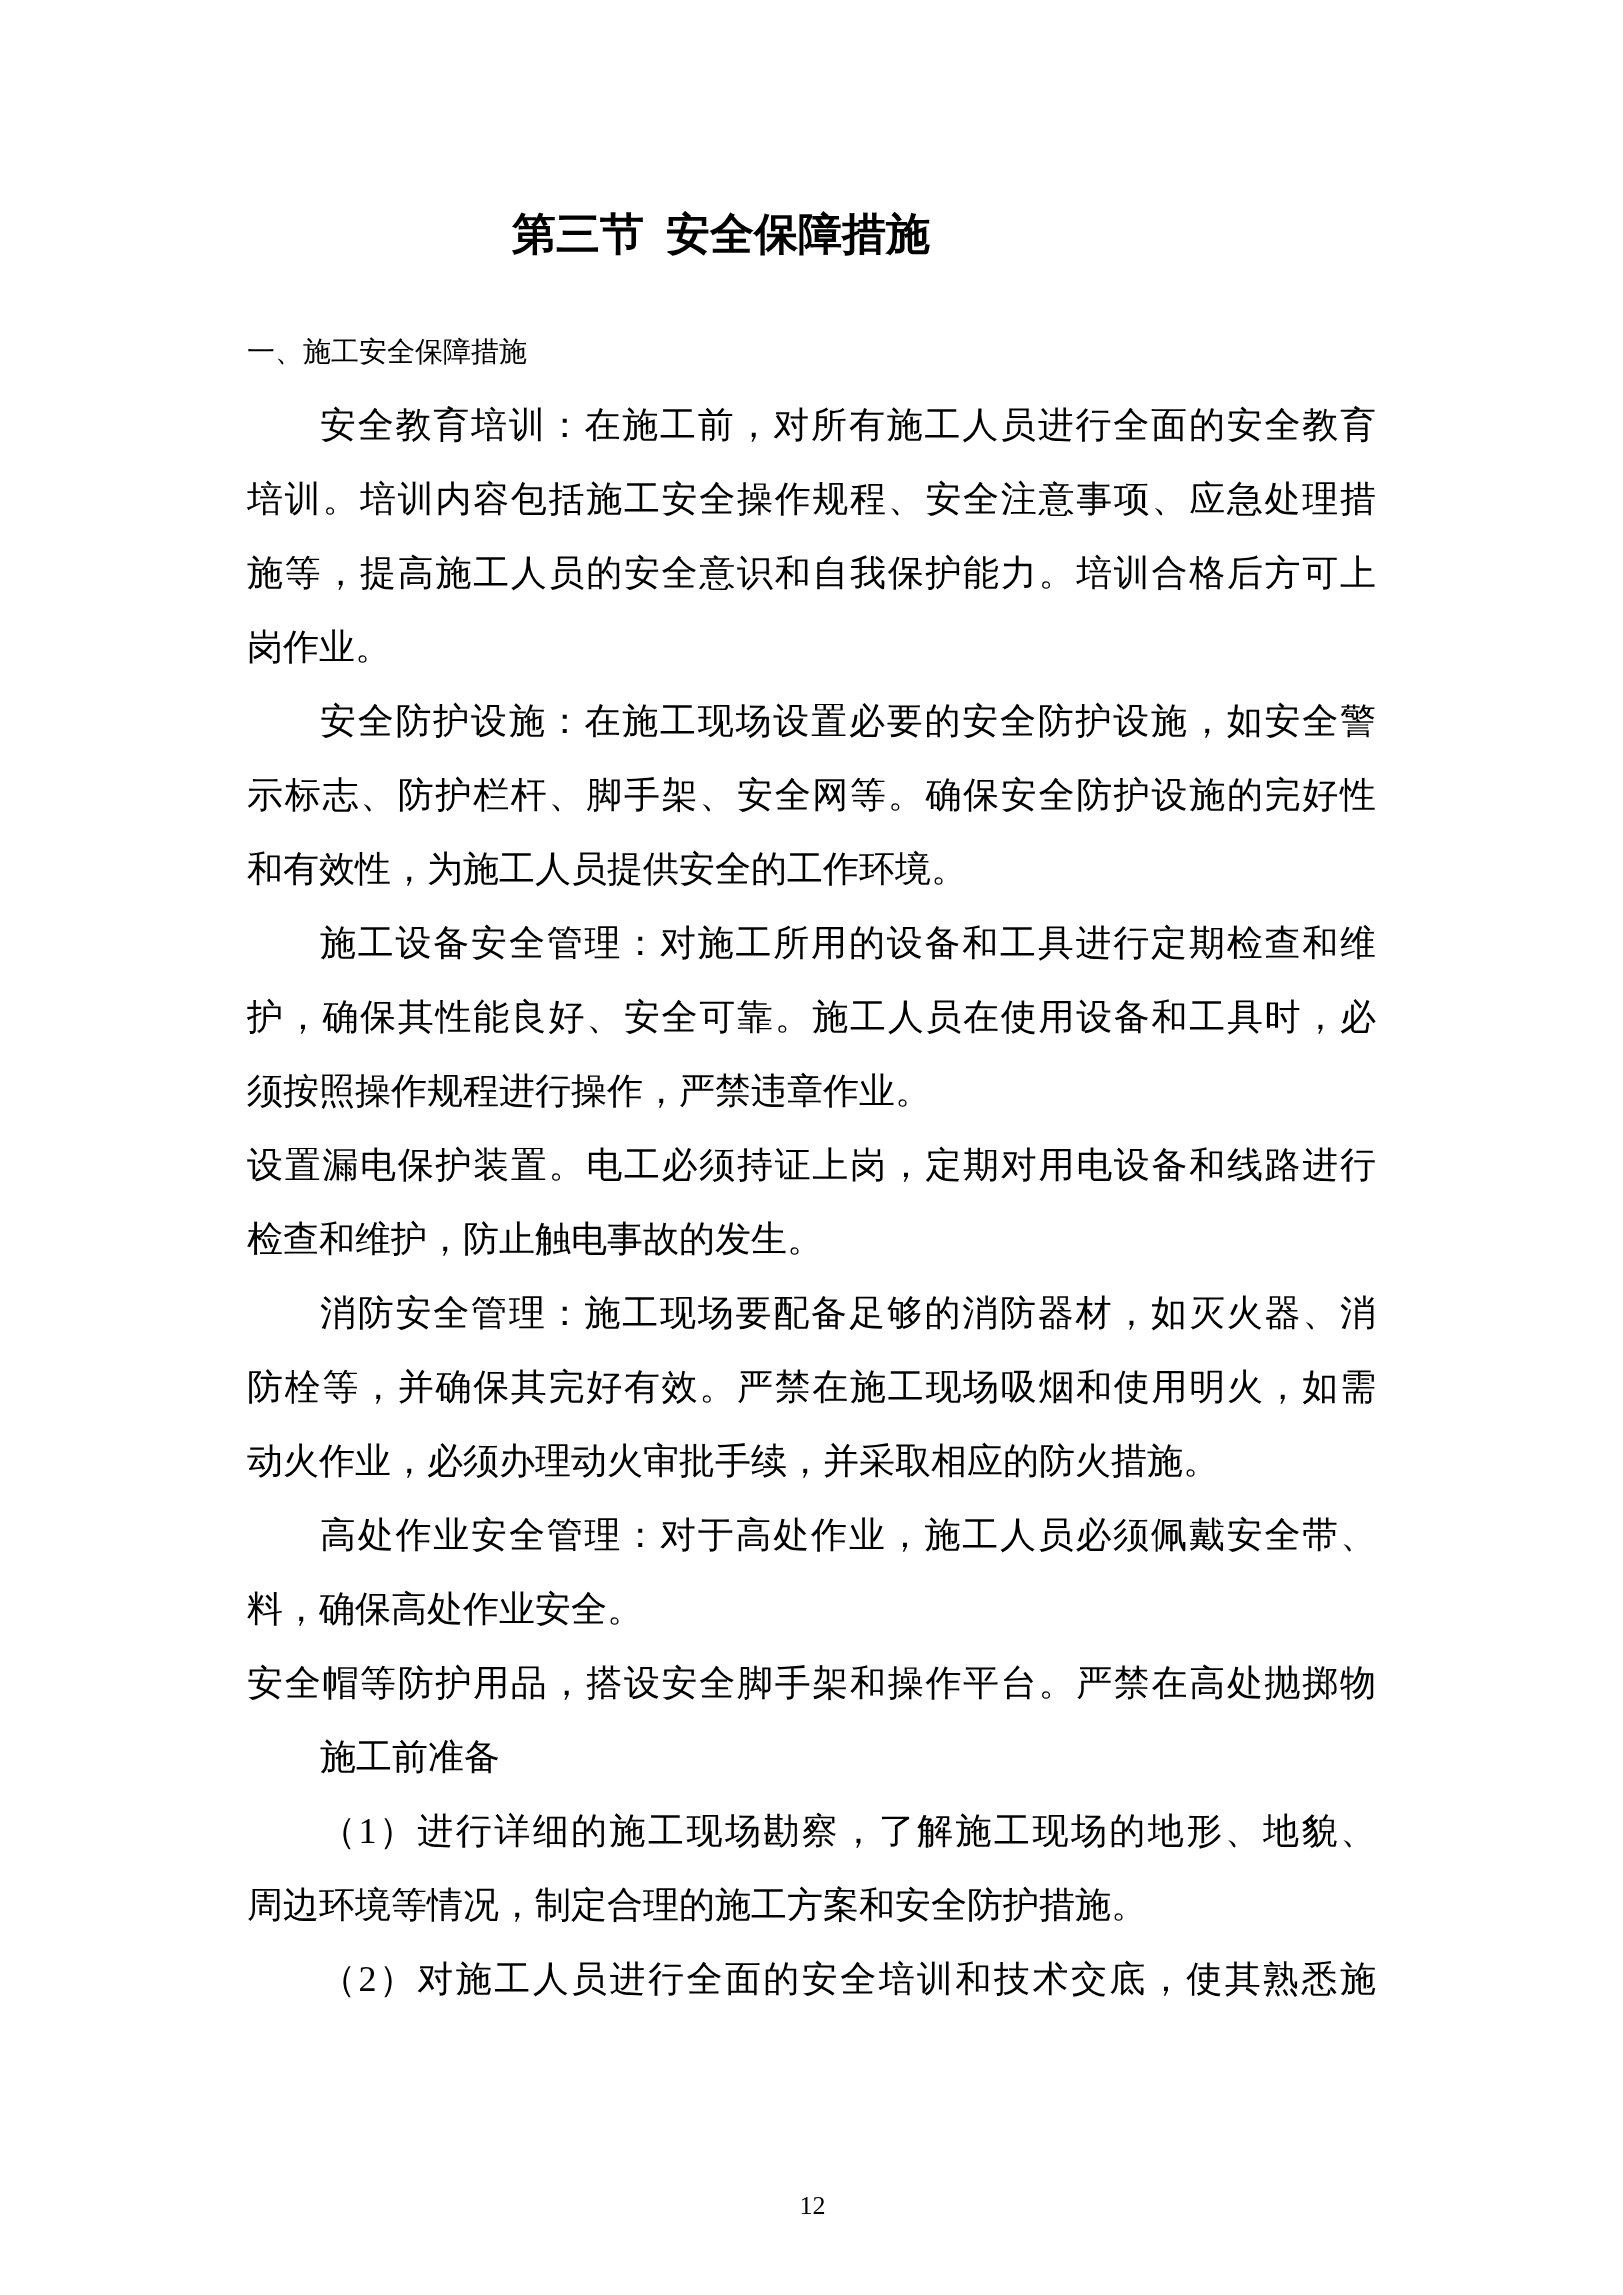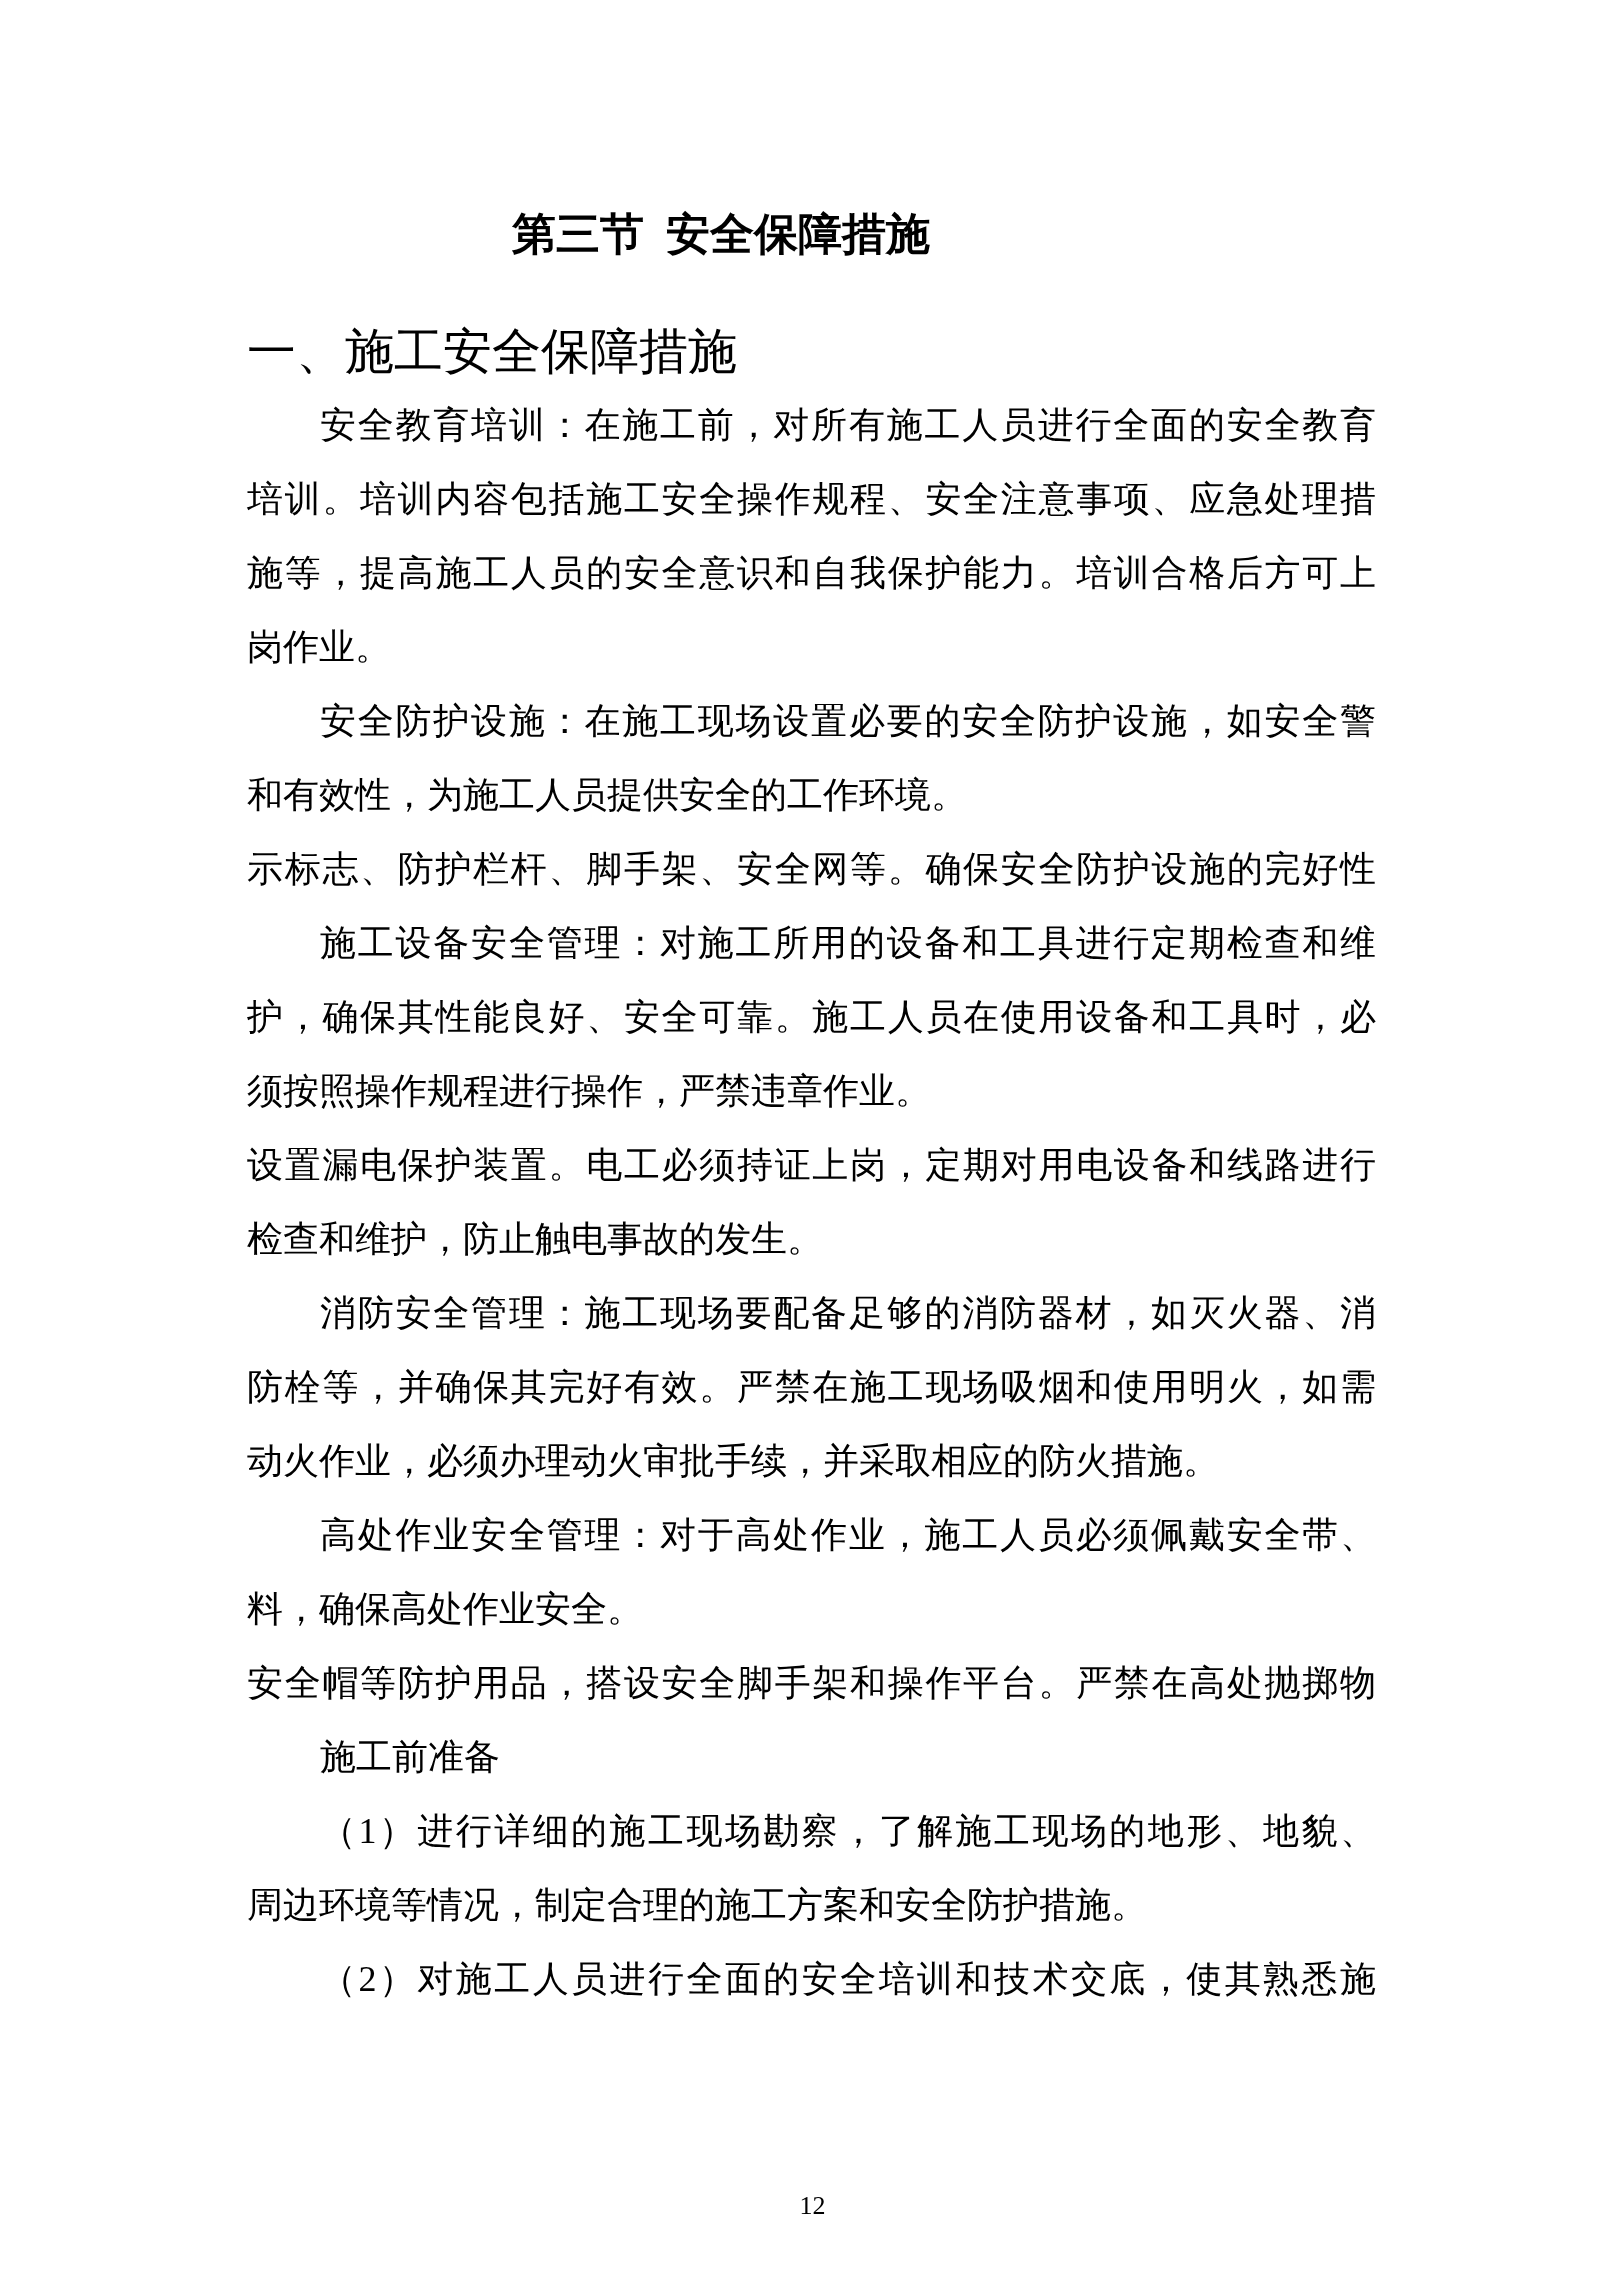--- a/index.html
+++ b/index.html
@@ -59,21 +59,21 @@
       text-align: justify;
       text-align-last: justify;
     }
     .line.indent.justify {
       width: 1056px;
     }
     .line.justify:not(.indent) {
       width: 1129px;
     }
     .heading-line {
-      font-size: 49px;
+      font-size: 28px;
     }
     .page-number {
       position: absolute;
       left: 1px;
       width: 1623px;
       top: 2186px;
       text-align: center;
       font-size: 26px;
       line-height: 39px;
       font-family: "Liberation Serif", "DejaVu Serif", serif;
@@ -92,22 +92,22 @@
 
     <div>
       <div class="line indent justify">安全教育培训：在施工前，对所有施工人员进行全面的安全教育</div>
       <div class="line justify">培训。培训内容包括施工安全操作规程、安全注意事项、应急处理措</div>
       <div class="line justify">施等，提高施工人员的安全意识和自我保护能力。培训合格后方可上</div>
       <div class="line">岗作业。</div>
     </div>
 
     <div>
       <div class="line indent justify">安全防护设施：在施工现场设置必要的安全防护设施，如安全警</div>
+      <div class="line justify">示标志、防护栏杆、脚手架、安全网等。确保安全防护设施的完好性</div>
       <div class="line">和有效性，为施工人员提供安全的工作环境。</div>
-      <div class="line justify">示标志、防护栏杆、脚手架、安全网等。确保安全防护设施的完好性</div>
     </div>
 
     <div>
       <div class="line indent justify">施工设备安全管理：对施工所用的设备和工具进行定期检查和维</div>
       <div class="line justify">护，确保其性能良好、安全可靠。施工人员在使用设备和工具时，必</div>
       <div class="line">须按照操作规程进行操作，严禁违章作业。</div>
     </div>
 
     <div>
       <div class="line justify">设置漏电保护装置。电工必须持证上岗，定期对用电设备和线路进行</div>

